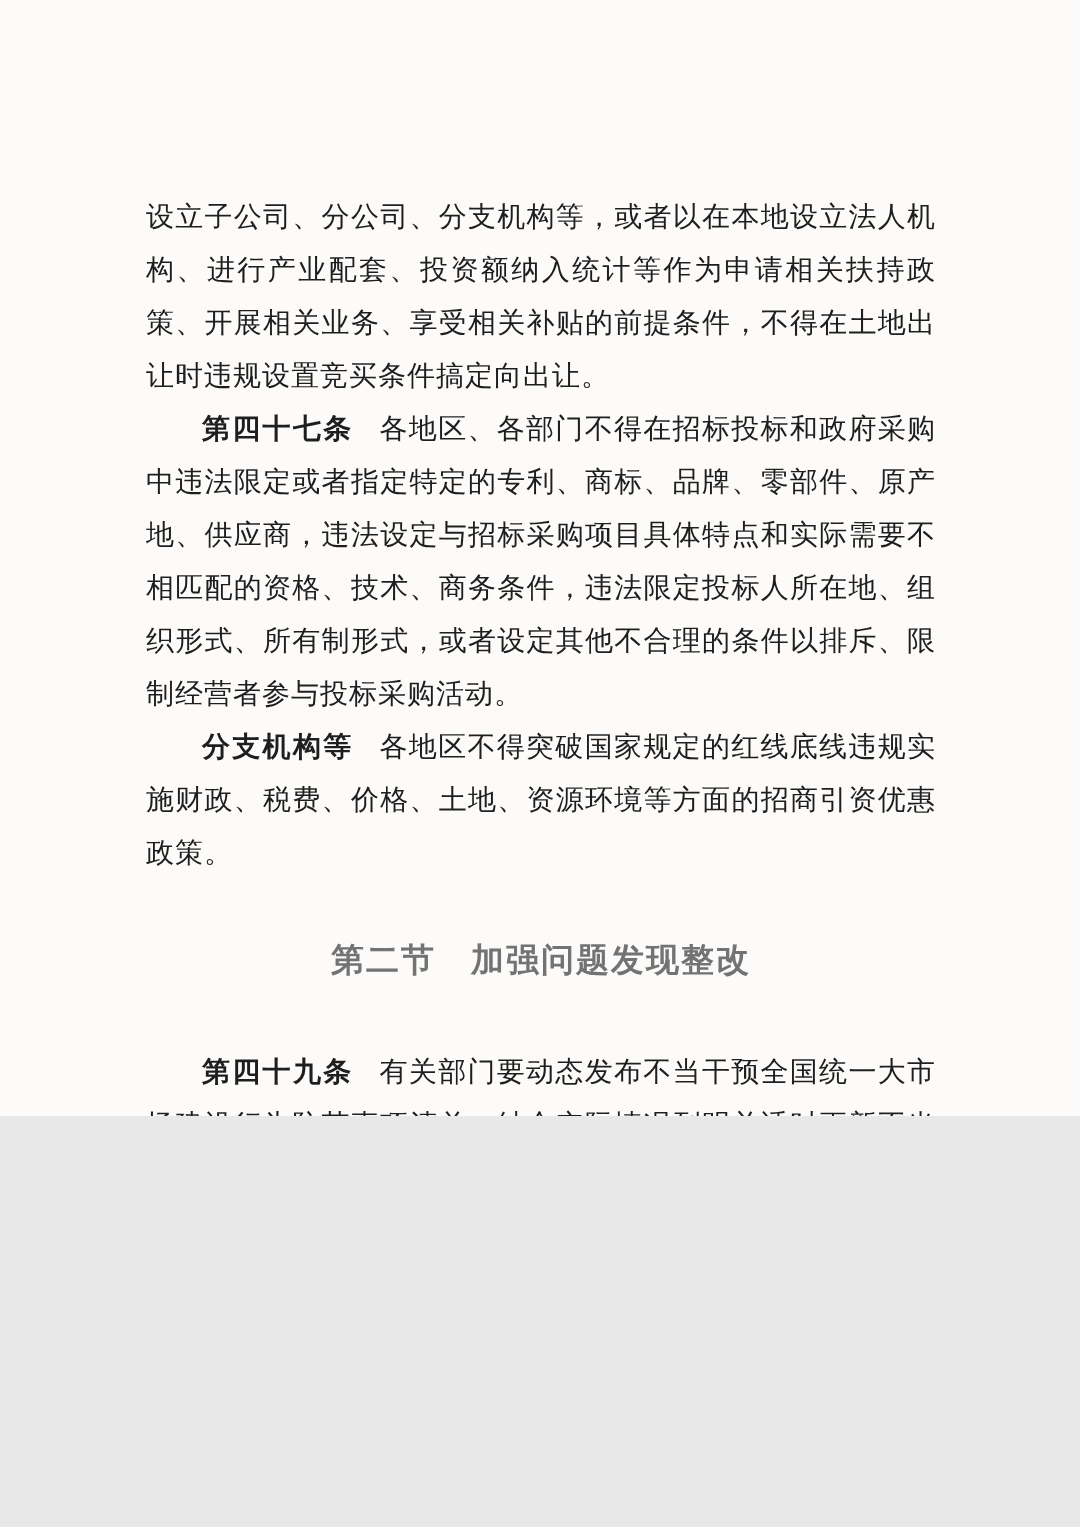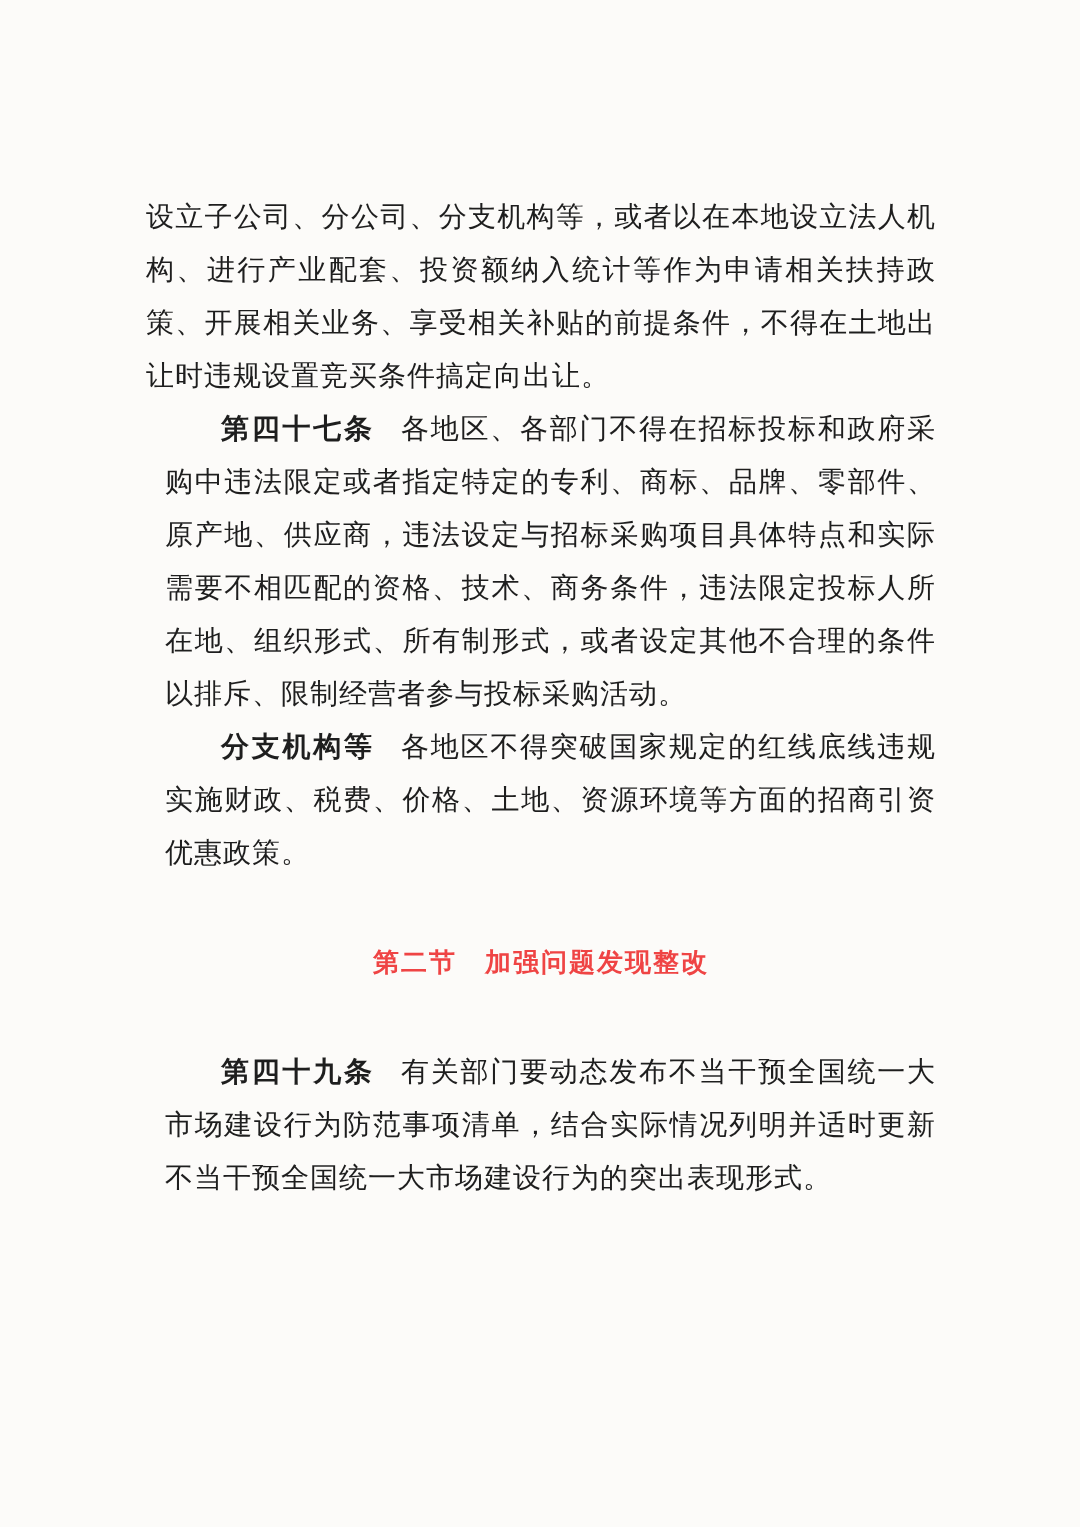--- a/index.html
+++ b/index.html
@@ -3,21 +3,21 @@
 <meta charset="utf-8">
 <style>
   html, body {
     margin: 0;
     padding: 0;
     background: #e8e8e8;
   }
   .page {
     position: relative;
     width: 1080px;
-    height: 1527px;
+    height: 1116px;
     margin: 0 auto;
     background: #fcfbf9;
     overflow: hidden;
     font-family: "Liberation Serif", "DejaVu Serif", serif;
     color: #1e1e1e;
   }
   .text-block {
     position: absolute;
     top: 190px;
     left: 146px;
@@ -27,36 +27,35 @@
     margin: 0;
     font-size: 28px;
     line-height: 53px;
     text-align: justify;
     text-align-last: left;
     letter-spacing: 1px;
     font-weight: 400;
   }
   p.body.indent {
     text-indent: 56px;
-    margin-left: 19px;
   }
   .article-label {
     font-weight: 700;
     margin-right: 26px;
     letter-spacing: 2px;
   }
   h2.section-heading {
     margin: 57px 0 56px 0;
-    font-family: Liberation Sans, sans-serif;
+    font-family: Liberation Mono, monospace;
     font-weight: 700;
-    font-size: 26px;
+    font-size: 33px;
     line-height: 53px;
     text-align: center;
     letter-spacing: 2px;
-    color: #ef4444;
+    color: #737373;
   }
 </style>
 </head>
 <body>
 
 <div class="page">
   <div class="text-block">
 
     <p class="body">设立子公司、分公司、分支机构等，或者以在本地设立法人机构、进行产业配套、投资额纳入统计等作为申请相关扶持政策、开展相关业务、享受相关补贴的前提条件，不得在土地出让时违规设置竞买条件搞定向出让。</p>
 

